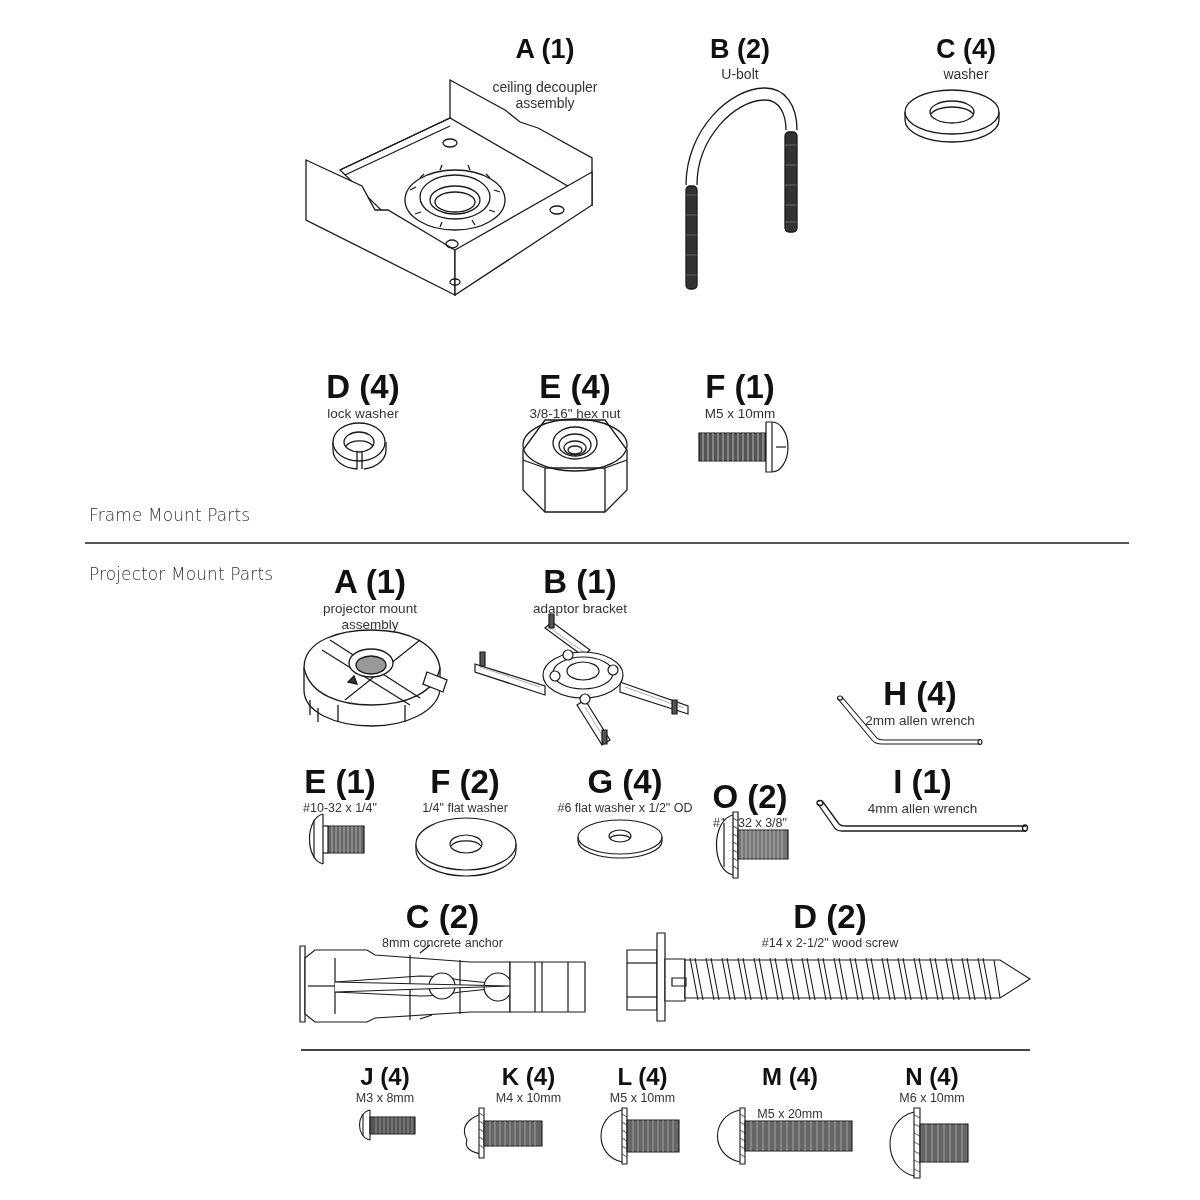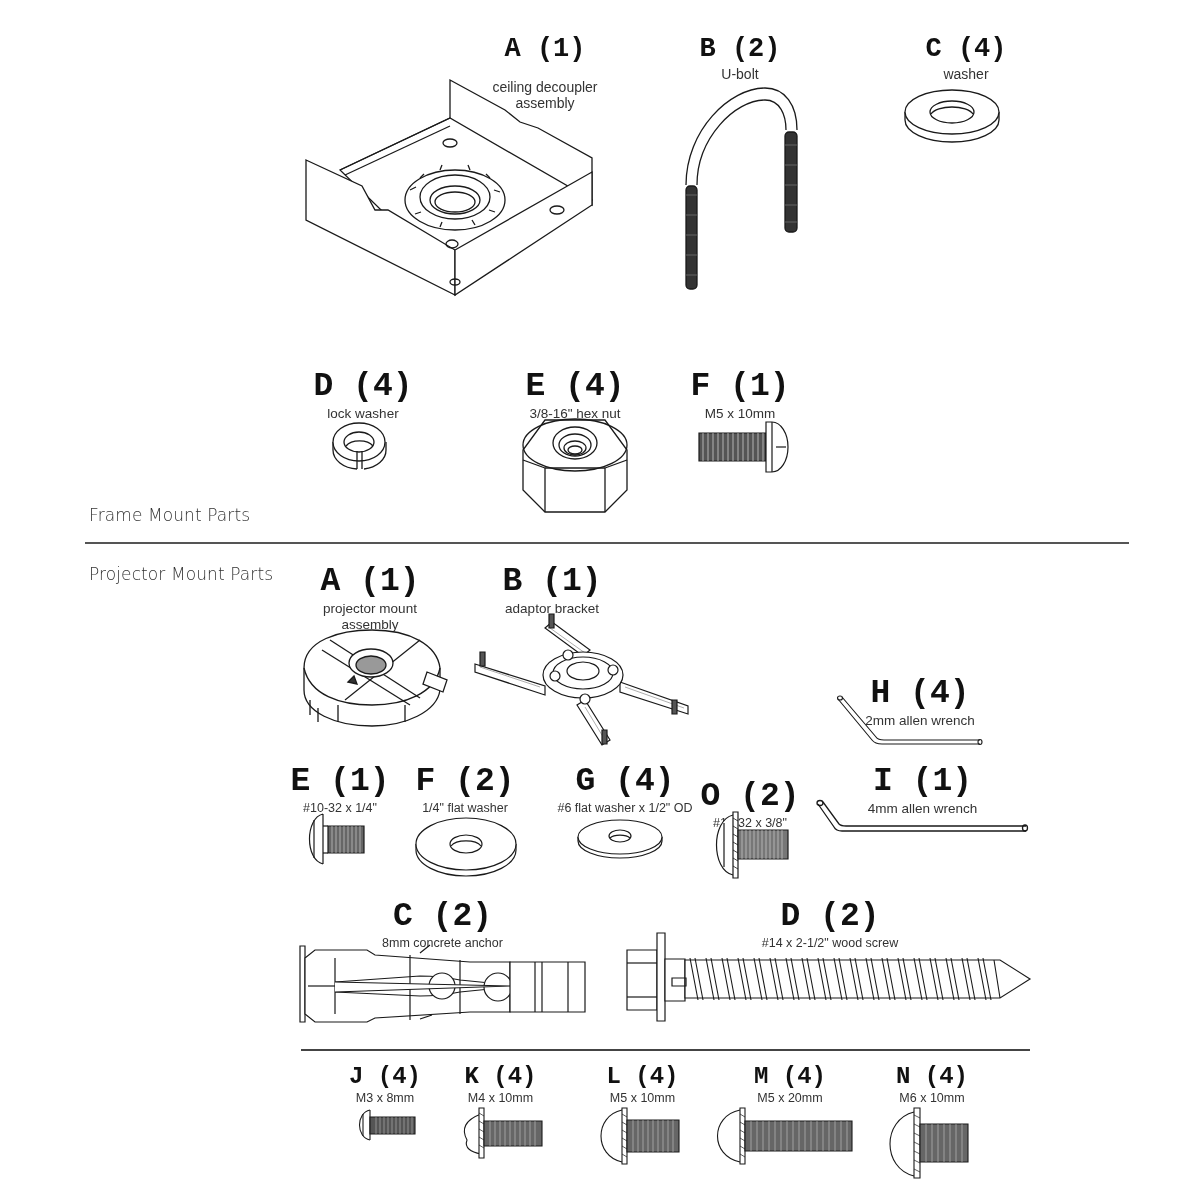--- a/index.html
+++ b/index.html
@@ -1,18 +1,18 @@
 <!DOCTYPE html>
 <html><head>
 <meta charset="utf-8">
 <style>
   html, body { margin:0; padding:0; background:#ffffff; }
   body { width:1200px; height:1200px; position:relative; overflow:hidden; font-family:"Liberation Sans", sans-serif; color:#1a1a1a; }
   .part { position:absolute; text-align:center; }
-  .part .code { font-family:Liberation Mono, monospace; font-weight:bold; color:#111; line-height:1; white-space:nowrap; }
+  .part .code { font-family:Liberation Sans, sans-serif; font-weight:bold; color:#111; line-height:1; white-space:nowrap; }
   .part .desc { font-family:"Liberation Sans", sans-serif; color:#333; line-height:1.15; white-space:nowrap; }
   .code.big { font-size:27px; }
   .code.mid { font-size:33px; }
   .code.sm  { font-size:24px; }
   .desc.big { font-size:14px; }
   .desc.mid { font-size:13.5px; }
   .desc.sm  { font-size:12.5px; }
   .section-label { position:absolute; font-family:"DejaVu Sans", sans-serif; font-size:17px; color:#333; letter-spacing:0.1px; font-weight:300; }
   .divider { position:absolute; height:1.5px; background:#555; }
   svg.draw { position:absolute; overflow:visible; }
@@ -163,21 +163,21 @@
     <line x1="345" y1="700" x2="420" y2="640"></line>
     <ellipse cx="371" cy="663" rx="22" ry="14" fill="#fff"></ellipse>
     <ellipse cx="371" cy="665" rx="15" ry="9" fill="#999"></ellipse>
     <path d="M348,682 l6,-6 l3,8 z" fill="#333"></path>
     <path d="M427,672 l20,8 l-4,12 l-20,-8 z" fill="#fff"></path>
     <line x1="338" y1="705" x2="338" y2="722"></line>
     <line x1="405" y1="705" x2="405" y2="722"></line>
     <path d="M310,700 v15 M318,708 v14"></path>
   </svg>
 
-  <div class="part" style="left:492px; top:565px; width:120px;text-align:center;">
+  <div class="part" style="left:520px; top:565px; width:120px;text-align:center;">
     <div class="code mid">B (1)</div>
     <div class="desc mid" style="margin-top:3px;">adaptor bracket</div>
   </div>
   <svg class="draw" style="left:470px; top:612px;" width="220" height="140" viewBox="470 612 220 140" fill="none" stroke="#1a1a1a" stroke-width="1.2">
     <g fill="#fff">
       <path d="M475,664 L545,686 L545,695 L475,672 Z"></path>
       <path d="M620,682 L688,706 L688,714 L620,692 Z"></path>
       <path d="M552,622 L590,650 L583,656 L545,628 Z"></path>
       <path d="M585,700 L610,740 L602,745 L577,705 Z"></path>
     </g>
@@ -355,21 +355,21 @@
         <line x1="388" y1="1117" x2="388" y2="1134"></line>
         <line x1="392" y1="1117" x2="392" y2="1134"></line>
         <line x1="396" y1="1117" x2="396" y2="1134"></line>
         <line x1="400" y1="1117" x2="400" y2="1134"></line>
         <line x1="404" y1="1117" x2="404" y2="1134"></line>
         <line x1="408" y1="1117" x2="408" y2="1134"></line>
         <line x1="412" y1="1117" x2="412" y2="1134"></line>
       </g>
   </svg>
 
-  <div class="part" style="left:453px; top:1065px; width:95px;">
+  <div class="part" style="left:481px; top:1065px; width:95px;">
     <div class="code sm">K (4)</div>
     <div class="desc sm" style="margin-top:2px;">M4 x 10mm</div>
   </div>
   <svg class="draw" style="left:462px; top:1105px;" width="85" height="55" viewBox="462 1105 85 55" fill="none" stroke="#1a1a1a" stroke-width="1.1">
     <path d="M419,1118"></path>
     <path d="M481,1114 c-16,6 -20,15 -14,26 c-3,8 4,12 14,14" fill="#fff"></path>
     <rect x="479" y="1108" width="5" height="50" fill="#fff"></rect>
     <g stroke-width="0.7">
         <line x1="479" y1="1113" x2="484" y2="1116"></line>
         <line x1="479" y1="1121" x2="484" y2="1124"></line>
@@ -416,21 +416,21 @@
         <line x1="653" y1="1120" x2="653" y2="1152"></line>
         <line x1="658" y1="1120" x2="658" y2="1152"></line>
         <line x1="663" y1="1120" x2="663" y2="1152"></line>
         <line x1="668" y1="1120" x2="668" y2="1152"></line>
         <line x1="673" y1="1120" x2="673" y2="1152"></line>
       </g>
   </svg>
 
   <div class="part" style="left:740px; top:1065px; width:100px;">
     <div class="code sm">M (4)</div>
-    <div class="desc sm" style="margin-top:2px;">M5 x 20mm</div>
+    <div class="desc sm" style="margin-top:18px;">M5 x 20mm</div>
   </div>
   <svg class="draw" style="left:715px; top:1105px;" width="145" height="60" viewBox="715 1105 145 60" fill="none" stroke="#1a1a1a" stroke-width="1.1">
     <path d="M740,1110 c-30,6 -30,46 0,52" fill="#fff"></path>
     <rect x="740" y="1108" width="5" height="56" fill="#fff"></rect>
     <g stroke-width="0.7">
         <line x1="740" y1="1114" x2="745" y2="1117"></line>
         <line x1="740" y1="1122" x2="745" y2="1125"></line>
         <line x1="740" y1="1130" x2="745" y2="1133"></line>
         <line x1="740" y1="1138" x2="745" y2="1141"></line>
         <line x1="740" y1="1146" x2="745" y2="1149"></line>

